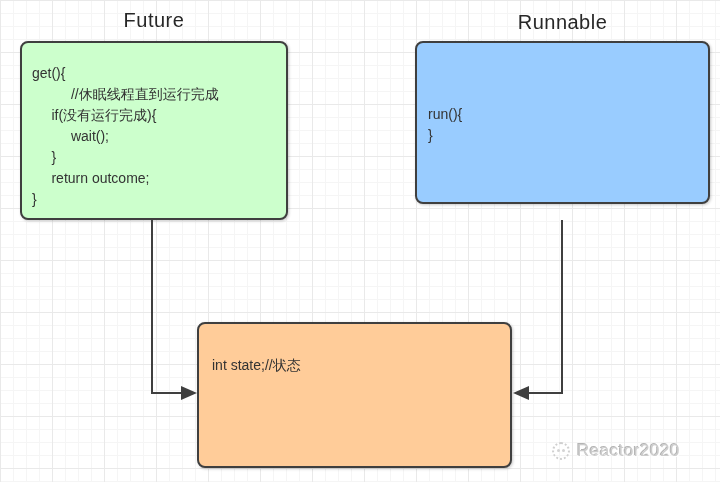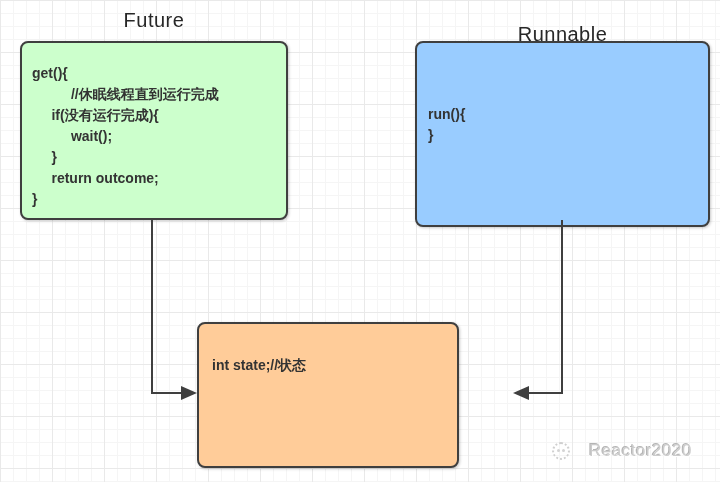--- a/index.html
+++ b/index.html
@@ -24,28 +24,27 @@
     font-size:20px;
     color:#272727;
     letter-spacing:0.5px;
   }
   .node{
     position:absolute;
     box-sizing:border-box;
     border:2px solid #3f3f3f;
     border-radius:8px;
     box-shadow:1px 1px 3px rgba(0,0,0,0.22);
-    font-weight:bold;
   }
   #future-title{left:20px;top:9px;width:268px;}
-  #runnable-title{left:415px;top:23px;width:295px;}
+  #runnable-title{left:415px;top:11px;width:295px;}
   #futuretask-title{left:197px;top:290px;width:315px;}
   #future-box{left:20px;top:41px;width:268px;height:179px;}
-  #runnable-box{left:415px;top:41px;width:295px;height:186px;}
-  #futuretask-box{left:197px;top:322px;width:262px;height:146px;}
+  #runnable-box{left:415px;top:41px;width:295px;height:163px;}
+  #futuretask-box{left:197px;top:322px;width:315px;height:146px;}
   .code{
     position:absolute;left:0;top:0;right:0;bottom:0;
     color:#333333;
     font-size:14px;
     line-height:21px;
   }
   #future-box .code{padding:20px 0 0 10px;}
   #runnable-box .code{padding:61px 0 0 11px;}
   #futuretask-box .code{padding:31px 0 0 13px;}
   .code-line{white-space:pre;}
@@ -62,21 +61,21 @@
     border-right:16px solid #3f3f3f;
   }
   #edge1-v{left:151px;top:220px;width:2px;height:174px;}
   #edge1-h{left:151px;top:392px;width:31px;height:2px;}
   #edge1-head{left:181px;top:386px;}
   #edge2-v{left:561px;top:220px;width:2px;height:174px;}
   #edge2-h{left:528px;top:392px;width:35px;height:2px;}
   #edge2-head{left:513px;top:386px;}
   .watermark{
     position:absolute;left:552px;top:441px;
-    display:flex;align-items:center;gap:19px;
+    display:flex;align-items:center;gap:7px;
   }
   .watermark-icon{
     width:18px;height:18px;
     border:2px dotted #cfcfcf;
     border-radius:50%;
     position:relative;
     box-sizing:border-box;
   }
   .watermark-icon::before{
     content:"";position:absolute;left:3px;top:5px;width:3px;height:3px;

